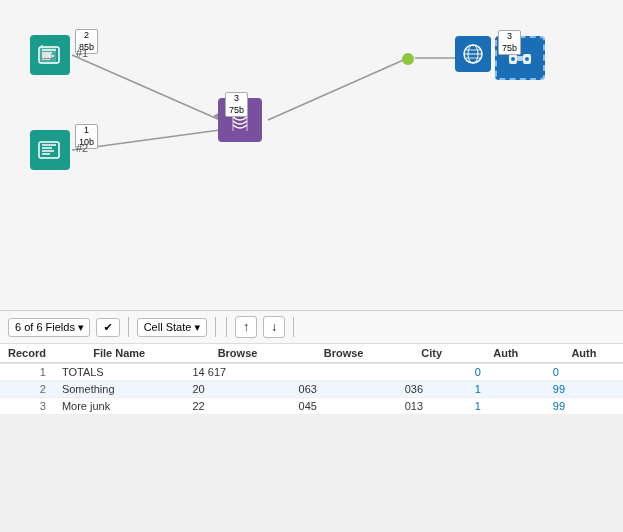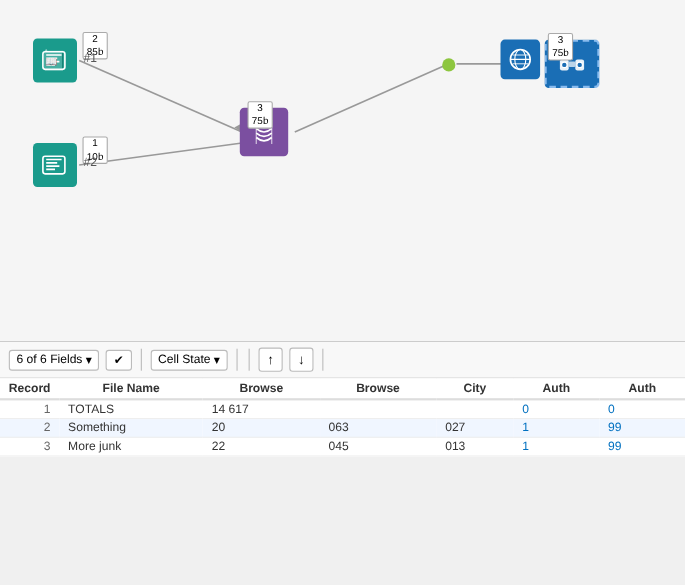--- a/index.html
+++ b/index.html
@@ -304,21 +304,21 @@
             <td class="col-county"></td>
             <td class="col-city"></td>
             <td class="col-type">0</td>
             <td class="col-auth">0</td>
           </tr>
           <tr>
             <td class="col-record">2</td>
             <td class="col-filename">Something</td>
             <td class="col-state">20</td>
             <td class="col-county">063</td>
-            <td class="col-city">027</td>
+            <td class="col-city">036</td>
             <td class="col-type">1</td>
             <td class="col-auth">99</td>
           </tr>
           <tr>
             <td class="col-record">3</td>
             <td class="col-filename">More junk</td>
             <td class="col-state">22</td>
             <td class="col-county">045</td>
             <td class="col-city">013</td>
             <td class="col-type">1</td>

